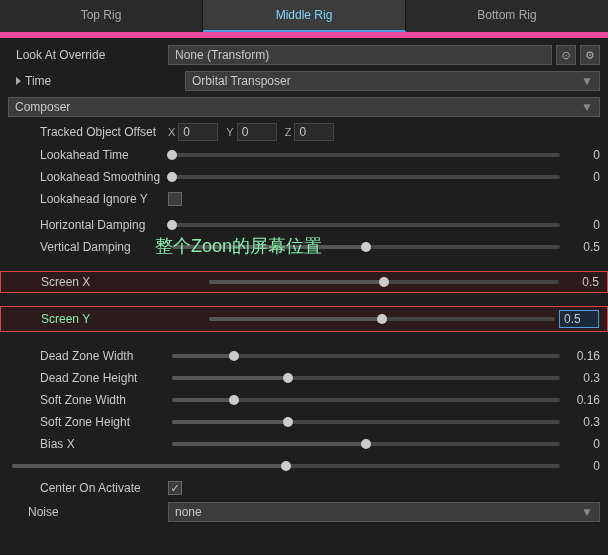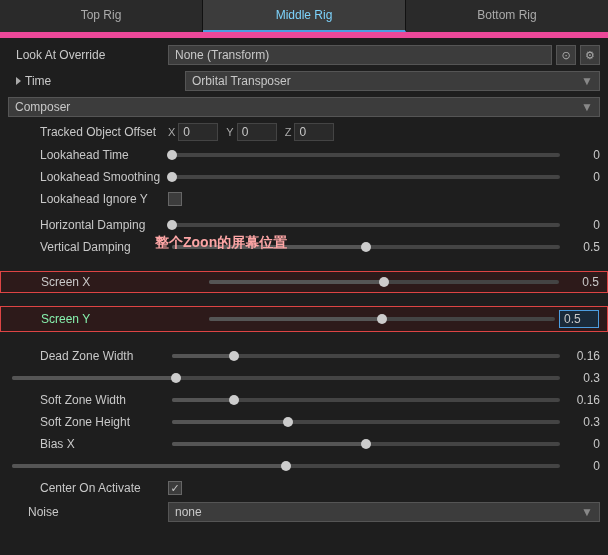--- a/index.html
+++ b/index.html
@@ -165,23 +165,23 @@
     .row.highlighted {
       border: 1px solid #d44;
       background: #2d1a1a;
       margin: 13px 0;
       gap: 36px;
     }
 
     
     .annotation {
       position: absolute;
-      color: #fca5a5;
-      font-size: 14px;
-      font-weight: bold;
+      color: #86efac;
+      font-size: 18px;
+      font-weight: normal;
       pointer-events: none;
       white-space: nowrap;
     }
 
     .relative-wrapper {
       position: relative;
     }
 
     
     .check-box {
@@ -353,20 +353,21 @@
     <div class="slider-container">
       <div class="slider">
         <div class="slider-track" style="width:16%"></div>
         <div class="slider-thumb" style="left:16%"></div>
       </div>
       <span class="slider-value">0.16</span>
     </div>
   </div>
 
   <div class="row">
+    <span class="row-label indented2">Dead Zone Height</span>
     <div class="slider-container">
       <div class="slider">
         <div class="slider-track" style="width:30%"></div>
         <div class="slider-thumb" style="left:30%"></div>
       </div>
       <span class="slider-value">0.3</span>
     </div>
   </div>
 
   <div class="row">

